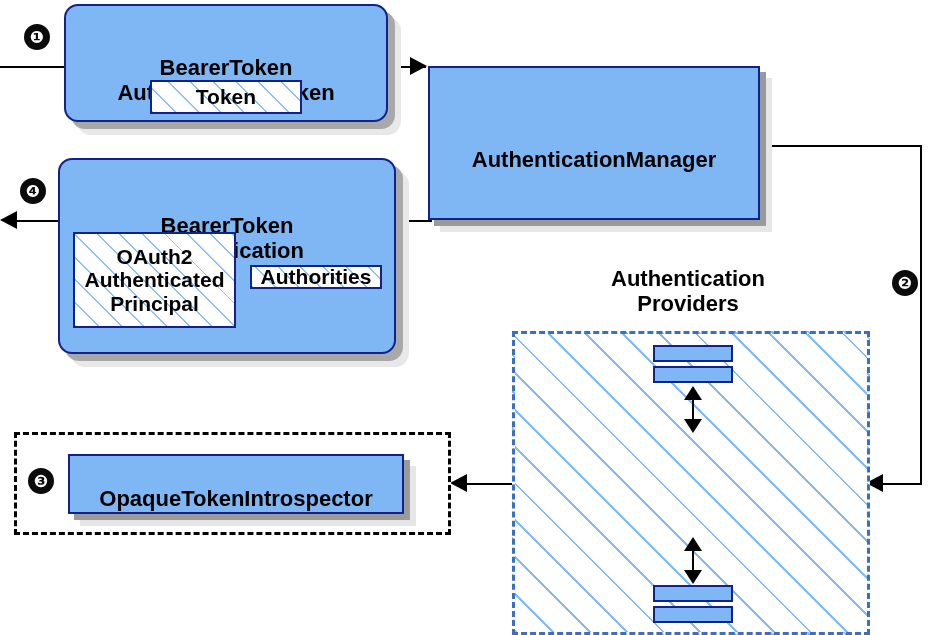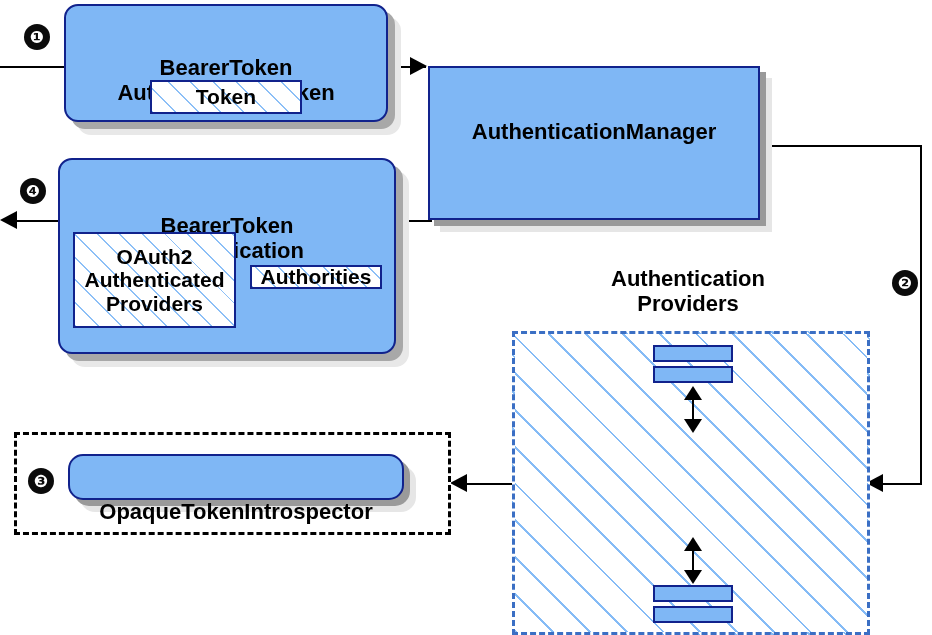--- a/index.html
+++ b/index.html
@@ -200,40 +200,40 @@
 
   <div class="vline" style="left:692px; top:540px; height:42px;"></div>
   <div class="arrow up" style="left:684px; top:537px;"></div>
   <div class="arrow down" style="left:684px; top:570px;"></div>
 
   <div class="mini-bar" style="left:653px; top:585px; width:80px; height:17px;"></div>
   <div class="mini-bar" style="left:653px; top:606px; width:80px; height:17px;"></div>
 
   <div class="dashed-region black" style="left:14px; top:432px; width:437px; height:103px;"></div>
 
-  <div class="node shadow" style="left:68px; top:454px; width:336px; height:46px; justify-content:flex-start; font-size:22px;border-radius:15px;">
+  <div class="node shadow" style="left:68px; top:454px; width:336px; height:60px; justify-content:flex-end; font-size:22px;">
     <div class="node-title">OpaqueTokenIntrospector</div>
   </div>
 
   <div class="node rounded shadow" style="left:64px; top:4px; width:324px; height:118px; padding-top:6px; font-size:22px;">
     <div class="node-title">BearerToken
 AuthenticationToken</div>
     <div class="hatch-box" style="left:84px; top:74px; width:152px; height:34px; font-size:21px;">Token</div>
   </div>
 
-  <div class="node shadow" style="left:428px; top:66px; width:332px; height:154px; padding-top:8px; font-size:22px;">
+  <div class="node shadow" style="left:428px; top:66px; width:332px; height:154px; padding-top:36px; font-size:22px;">
     <div class="node-title">AuthenticationManager</div>
   </div>
 
   <div class="node rounded shadow" style="left:58px; top:158px; width:338px; height:196px; padding-top:10px; font-size:22px;">
     <div class="node-title">BearerToken
 Authentication</div>
     <div class="hatch-box" style="left:13px; top:72px; width:163px; height:96px; font-size:21px;">OAuth2
 Authenticated
-Providers</div>
+Principal</div>
     <div class="hatch-box" style="left:190px; top:105px; width:132px; height:24px; font-size:21px;">Authorities</div>
   </div>
 
   <div class="badge" style="left:24px; top:24px;">❶</div>
   <div class="badge" style="left:892px; top:270px;">❷</div>
   <div class="badge" style="left:28px; top:468px;">❸</div>
   <div class="badge" style="left:20px; top:178px;">❹</div>
 
 </div>
 

